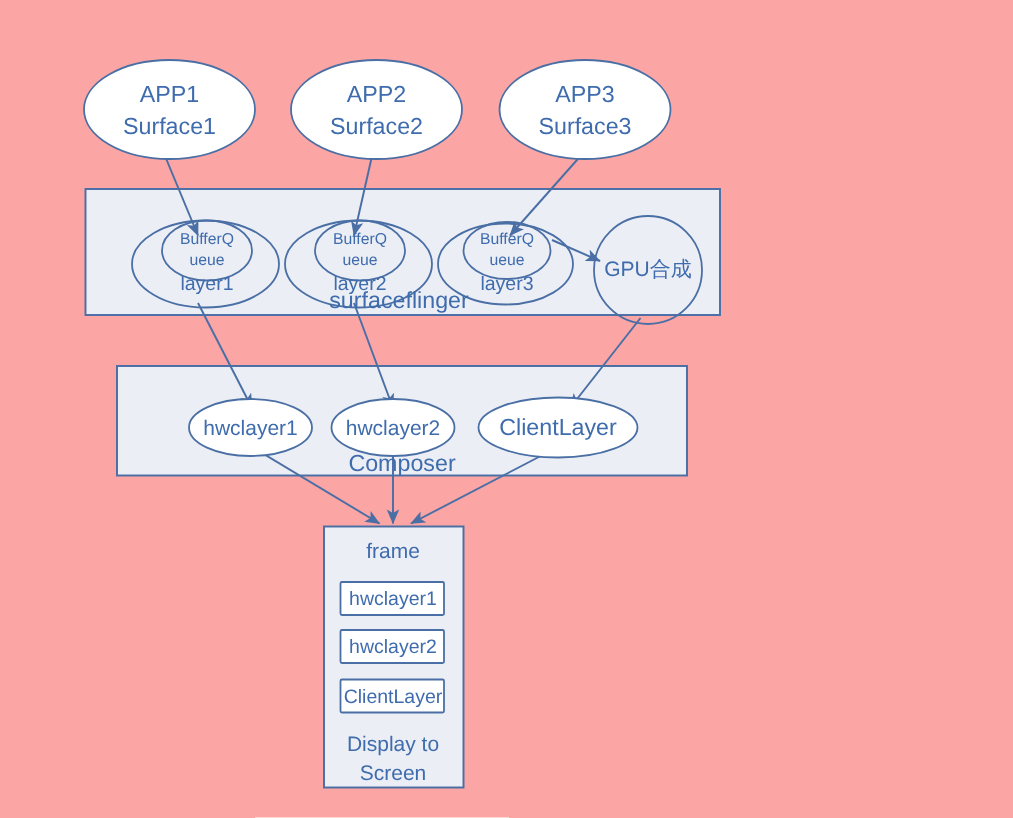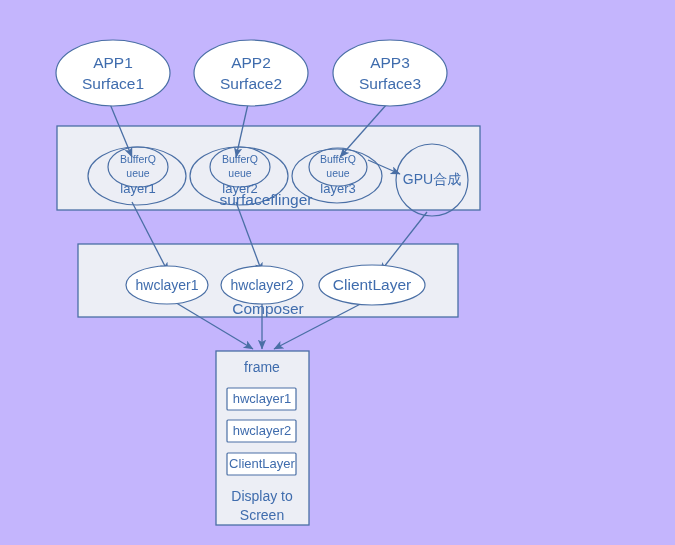--- a/index.html
+++ b/index.html
@@ -7,21 +7,21 @@
     padding: 0;
     background: #ffffff;
   }
   body {
     font-family: "Liberation Sans", sans-serif;
   }
   #canvas {
     position: relative;
     width: 675px;
     height: 545px;
-    background: #c4b5fd;
+    background: #fca5a5;
     overflow: hidden;
   }
   #diagram-svg {
     position: absolute;
     left: 0;
     top: 0;
     width: 675px;
     height: 545px;
   }
   .node-text {

